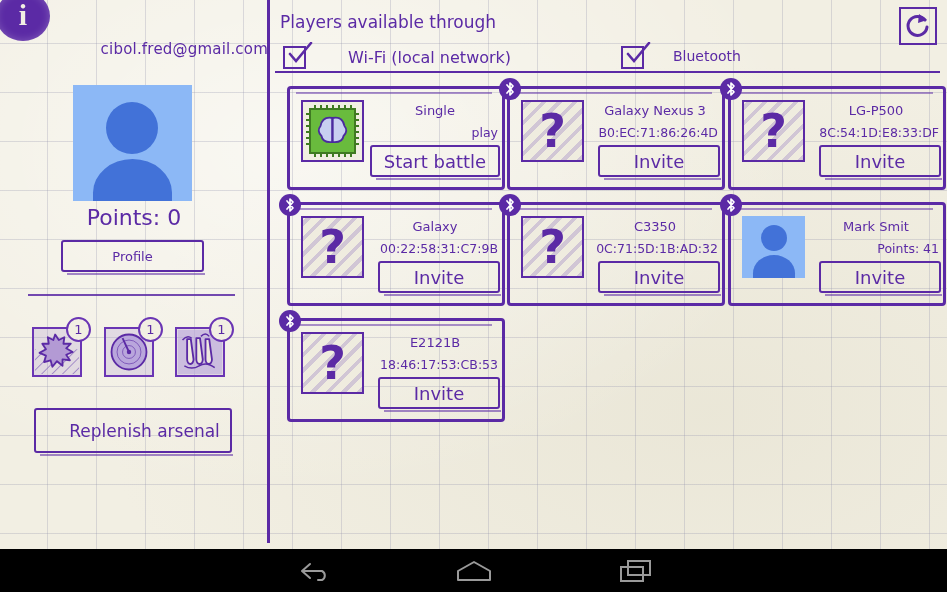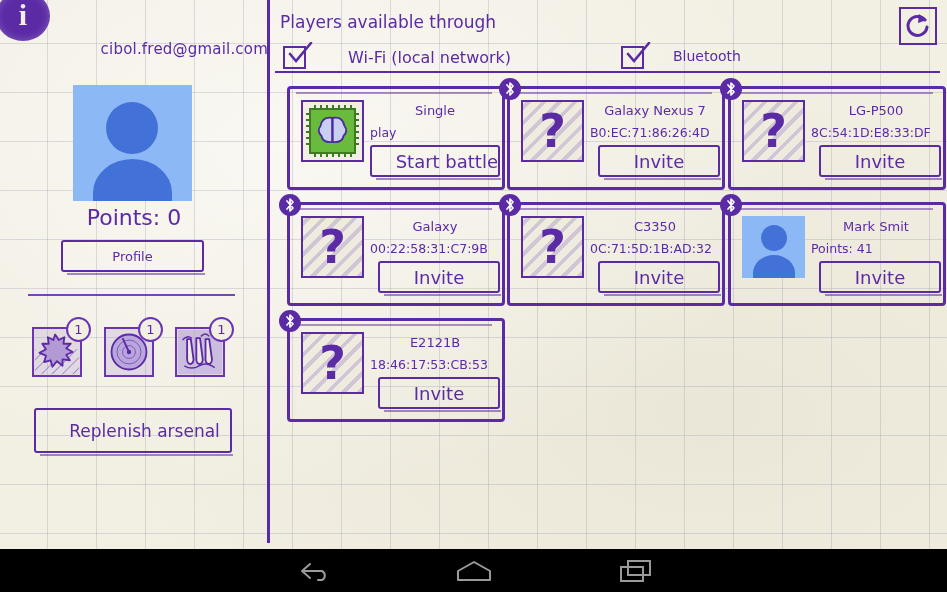--- a/index.html
+++ b/index.html
@@ -288,36 +288,35 @@
   .card-name {
     position: absolute;
     left: 84px; right: 6px; top: 14px;
     text-align: center;
     font-size: 13px;
     color: #5b2aa5;
   }
   .card-sub {
     position: absolute;
     left: 80px; right: 4px; top: 36px;
-    text-align: left;
+    text-align: right;
     font-size: 12.5px;
     color: #5b2aa5;
     white-space: nowrap;
   }
   .card-action {
     position: absolute;
     left: 88px; top: 56px;
     width: 122px; height: 32px;
     line-height: 29px;
     font-size: 18px;
   }
   .card-action.wide {
     left: 80px;
     width: 130px;
-    text-align: right;
   }
 
   .bt-badge {
     position: absolute;
     left: -11px; top: -11px;
     width: 22px; height: 22px;
     border-radius: 50%;
     background: #5b2aa5;
     z-index: 4;
   }
@@ -486,21 +485,21 @@
 
       <div class="device-card" style="left:237px; top:86px;">
         <div class="bt-badge">
           <svg width="12" height="16" viewBox="0 0 12 16">
             <path d="M3 4 L9 11 L6 14 L6 2 L9 5 L3 12" fill="none" stroke="#ffffff" stroke-width="1.7" stroke-linejoin="round" stroke-linecap="round"></path>
           </svg>
         </div>
         <div class="card-thumb thumb-unknown">
           <div class="qmark">?</div>
         </div>
-        <div class="card-name">Galaxy Nexus 7</div>
+        <div class="card-name">Galaxy Nexus 3</div>
         <div class="card-sub">B0:EC:71:86:26:4D</div>
         <div class="card-action sk-btn">Invite</div>
       </div>
 
       <div class="device-card" style="left:458px; top:86px;">
         <div class="bt-badge">
           <svg width="12" height="16" viewBox="0 0 12 16">
             <path d="M3 4 L9 11 L6 14 L6 2 L9 5 L3 12" fill="none" stroke="#ffffff" stroke-width="1.7" stroke-linejoin="round" stroke-linecap="round"></path>
           </svg>
         </div>

